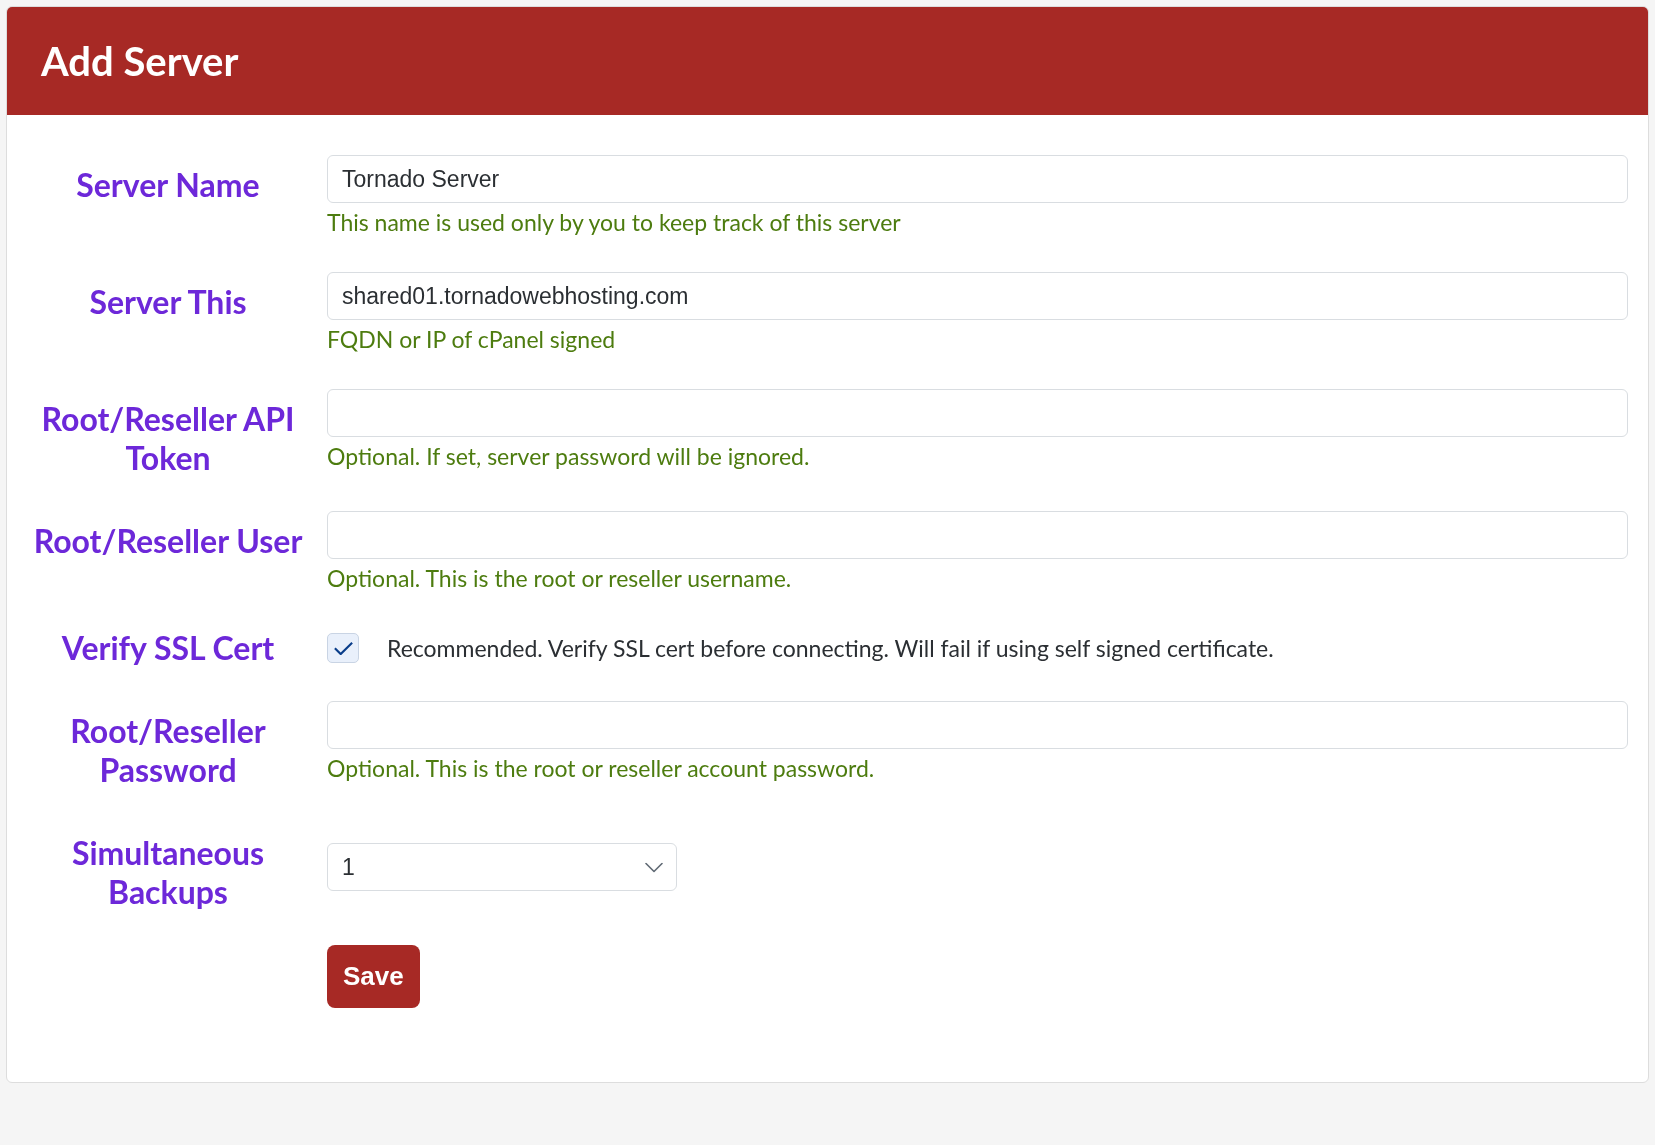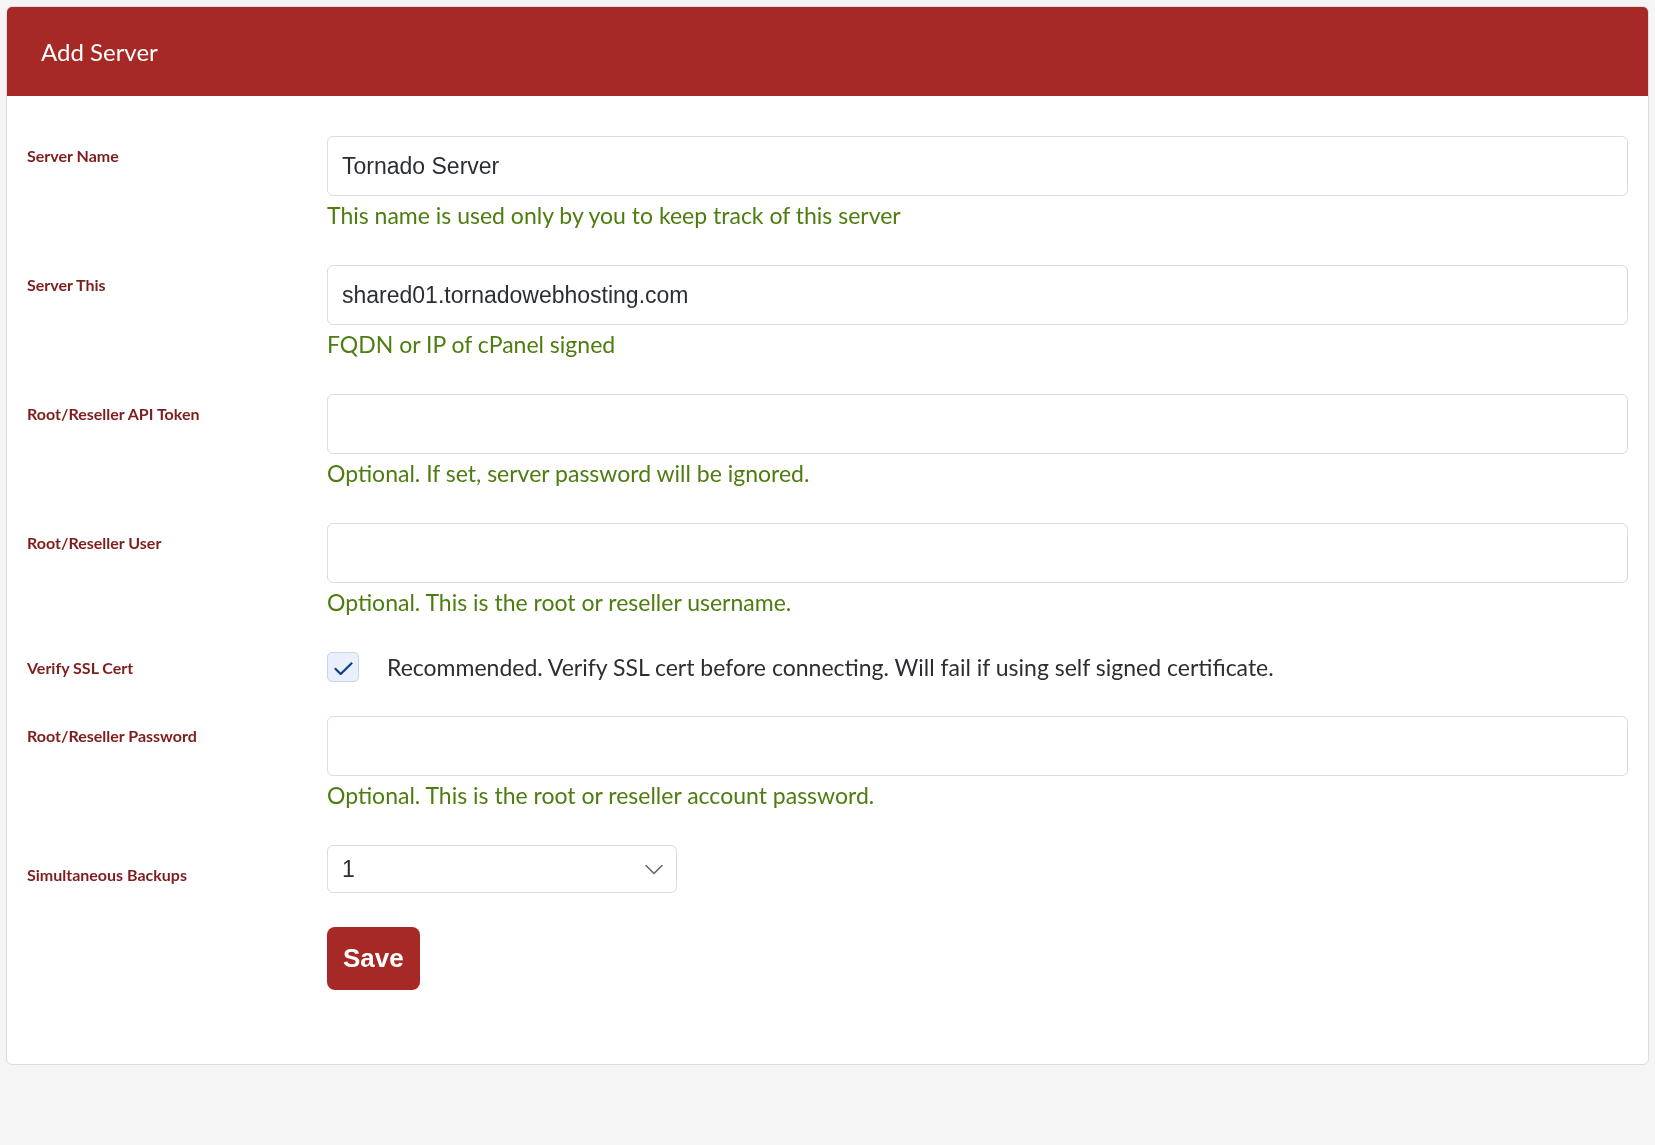--- a/index.html
+++ b/index.html
@@ -16,54 +16,54 @@
       background: #fff;
       border: 1px solid #ddd;
       border-radius: 6px;
       overflow: hidden;
       margin: 6px;
     }
     .panel-header {
       background: #a72925;
       color: #fff;
       padding: 30px 34px;
-      font-size: 24px;
-      font-weight: 400;
+      font-size: 40px;
+      font-weight: 700;
     }
     .panel-body {
       padding: 40px 20px 40px 20px;
     }
     .form-row {
       display: flex;
       align-items: flex-start;
       margin-bottom: 34px;
     }
     .form-row.no-help {
       align-items: center;
     }
     .form-label {
       width: 300px;
       flex-shrink: 0;
-      text-align: left;
+      text-align: center;
       padding-right: 18px;
-      font-size: 16px;
+      font-size: 32px;
       font-weight: 700;
-      color: #7f1d1d;
+      color: #6d28d9;
       padding-top: 10px;
     }
     .form-row.checkbox-row .form-label {
       padding-top: 0;
     }
     .form-control-wrap {
       flex: 1;
       min-width: 0;
     }
     .form-input {
       width: 100%;
-      height: 60px;
+      height: 48px;
       border: 1px solid #d9dde1;
       border-radius: 6px;
       padding: 0 14px;
       font-size: 23px;
       color: #2b2f33;
       background: #fff;
       outline: none;
     }
     .help-text {
       color: #4d7c0f;

